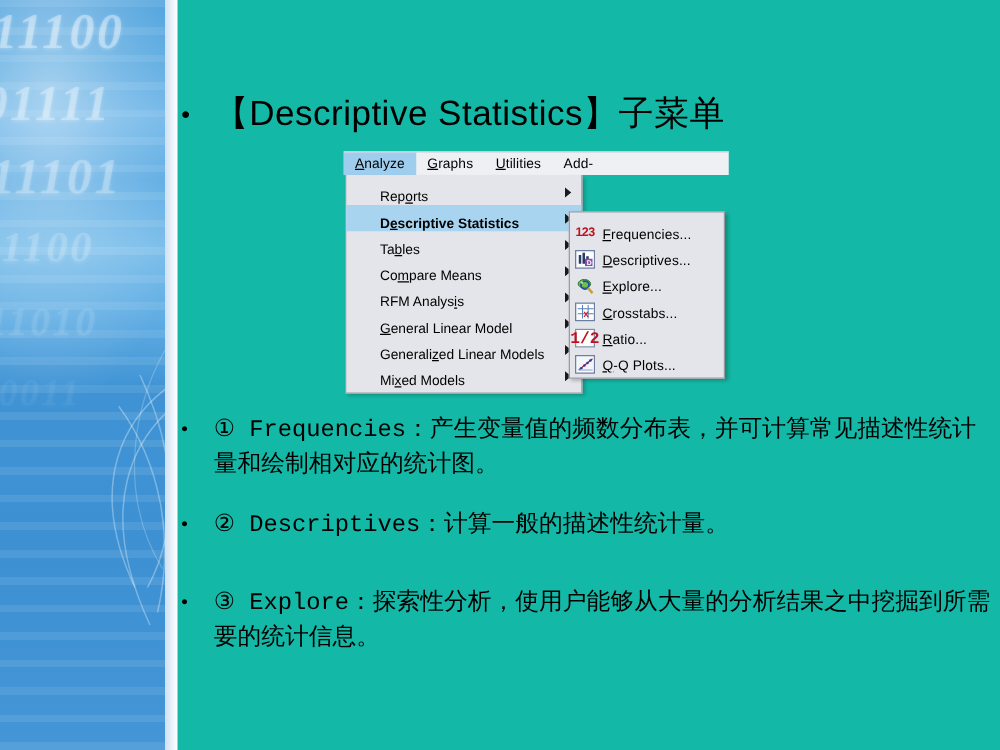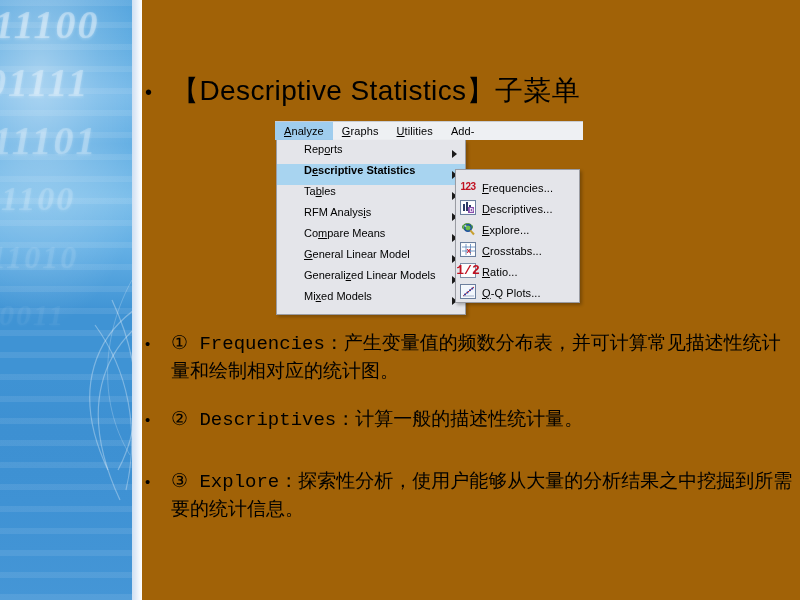--- a/index.html
+++ b/index.html
@@ -10,21 +10,21 @@
     width: 800px;
     height: 600px;
     overflow: hidden;
     background: #ffffff;
     font-family: "Liberation Sans", sans-serif;
   }
   #slide {
     position: relative;
     width: 800px;
     height: 600px;
-    background: #a16207;
+    background: #14b8a6;
     overflow: hidden;
   }
 
   
   #sidebar {
     position: absolute;
     left: 0; top: 0;
     width: 132px; height: 600px;
     overflow: hidden;
     background: linear-gradient(180deg,
@@ -172,21 +172,21 @@
   #main-menu .gutter {
     position: absolute;
     left: 1px; top: 1px; bottom: 1px;
     width: 22px;
     background: #e4e5ea;
   }
   .mitem {
     position: relative;
     height: 21px;
     display: flex;
-    align-items: flex-start;
+    align-items: flex-end;
     font-size: 11px;
     color: #000;
     padding-left: 27px;
     padding-right: 6px;
     white-space: nowrap;
     box-sizing: border-box;
   }
   .mitem.sel { background: #a8d4f0; font-weight: bold; }
   .mitem .arrow {
     position: absolute;
@@ -309,26 +309,26 @@
         <span>D<span class="mn-u">e</span>scriptive Statistics</span>
         <span class="arrow"></span>
       </div>
 
       <div class="mitem">
         <span>Ta<span class="mn-u">b</span>les</span>
         <span class="arrow"></span>
       </div>
 
       <div class="mitem">
+        <span>Co<span class="mn-u">m</span>pare Means</span>
+        <span class="arrow"></span>
+      </div>
+
+      <div class="mitem">
         <span>RFM Analys<span class="mn-u">i</span>s</span>
-        <span class="arrow"></span>
-      </div>
-
-      <div class="mitem">
-        <span>Co<span class="mn-u">m</span>pare Means</span>
         <span class="arrow"></span>
       </div>
 
       <div class="mitem">
         <span><span class="mn-u">G</span>eneral Linear Model</span>
         <span class="arrow"></span>
       </div>
 
       <div class="mitem">
         <span>Generali<span class="mn-u">z</span>ed Linear Models</span>

